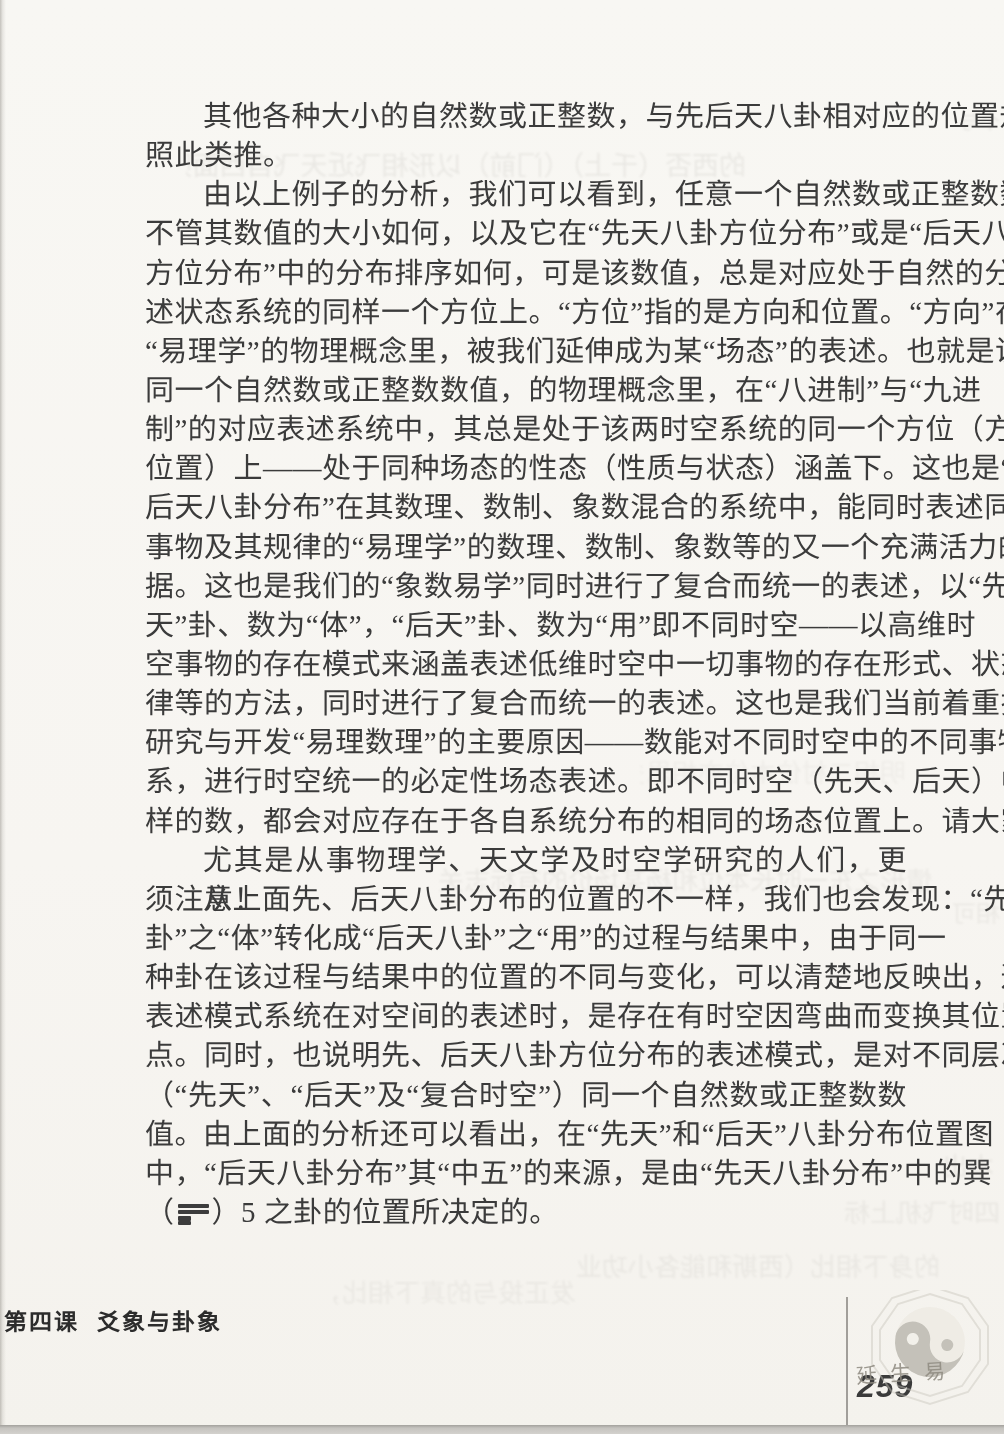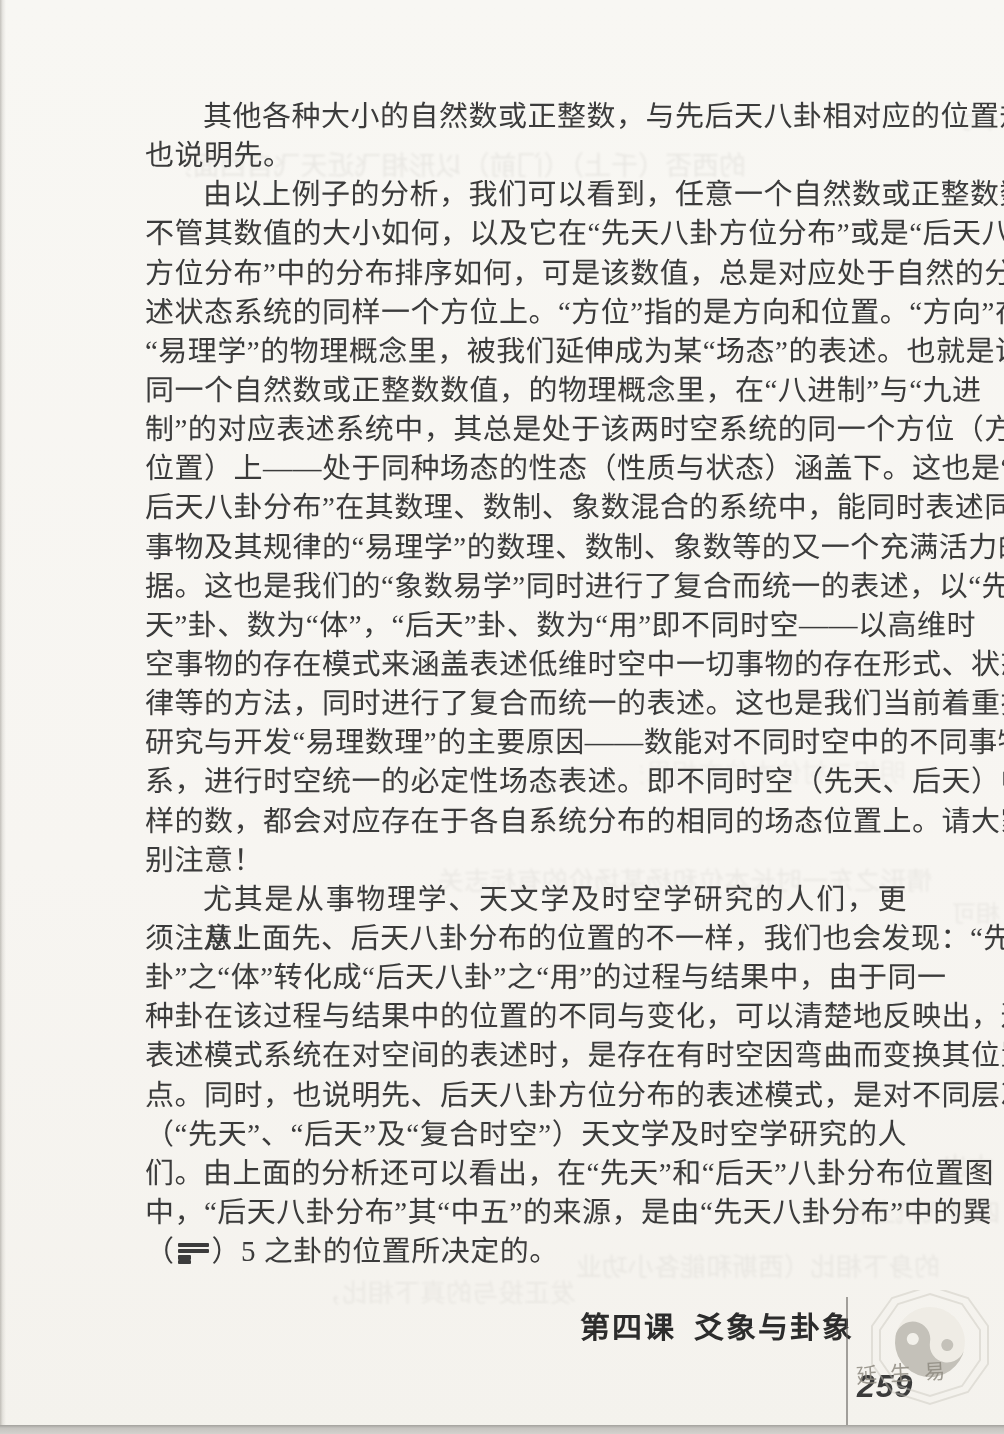--- a/index.html
+++ b/index.html
@@ -61,25 +61,25 @@
     white-space: nowrap;
     overflow: hidden;
     transform: scaleX(-1);
     filter: blur(1.3px);
     font-family: "Liberation Serif", "DejaVu Serif", serif;
     pointer-events: none;
   }
   
   .footer-title {
     position: absolute;
-    left: 16px; top: 1303px; width: 838px;
-    text-align: right;
+    left: 4px; top: 1303px; width: 838px;
+    text-align: left;
     font-family: "Liberation Sans", "DejaVu Sans", sans-serif;
     font-weight: bold;
-    font-size: 30px;
+    font-size: 23px;
     color: #2c2c2c;
     letter-spacing: 2px;
   }
   .footer-title .chapter { margin-left: 18px; }
   .footer-divider {
     position: absolute;
     left: 846px; top: 1297px;
     width: 1.5px; height: 128px;
     background: rgba(92,90,86,0.55);
   }
@@ -115,46 +115,45 @@
 </style>
 </head>
 <body>
 
 <div class="page">
 
   <div class="left-edge"></div>
 
   <div class="text-block" id="text-block">
       <div class="tline indent">其他各种大小的自然数或正整数，与先后天八卦相对应的位置规律，</div>
-      <div class="tline pend">也说明先。</div>
+      <div class="tline pend">照此类推。</div>
       <div class="tline indent">由以上例子的分析，我们可以看到，任意一个自然数或正整数数值，</div>
       <div class="tline">不管其数值的大小如何，以及它在“先天八卦方位分布”或是“后天八卦</div>
       <div class="tline">方位分布”中的分布排序如何，可是该数值，总是对应处于自然的分布表</div>
       <div class="tline">述状态系统的同样一个方位上。“方位”指的是方向和位置。“方向”在</div>
       <div class="tline">“易理学”的物理概念里，被我们延伸成为某“场态”的表述。也就是说，</div>
       <div class="tline">同一个自然数或正整数数值，的物理概念里，在“八进制”与“九进</div>
       <div class="tline">制”的对应表述系统中，其总是处于该两时空系统的同一个方位（方向与</div>
       <div class="tline">位置）上——处于同种场态的性态（性质与状态）涵盖下。这也是“先、</div>
       <div class="tline">后天八卦分布”在其数理、数制、象数混合的系统中，能同时表述同一件</div>
       <div class="tline">事物及其规律的“易理学”的数理、数制、象数等的又一个充满活力的依</div>
       <div class="tline">据。这也是我们的“象数易学”同时进行了复合而统一的表述，以“先</div>
       <div class="tline">天”卦、数为“体”，“后天”卦、数为“用”即不同时空——以高维时</div>
       <div class="tline">空事物的存在模式来涵盖表述低维时空中一切事物的存在形式、状态、规</div>
       <div class="tline">律等的方法，同时进行了复合而统一的表述。这也是我们当前着重探讨、</div>
       <div class="tline">研究与开发“易理数理”的主要原因——数能对不同时空中的不同事物关</div>
       <div class="tline">系，进行时空统一的必定性场态表述。即不同时空（先天、后天）中的同</div>
       <div class="tline">样的数，都会对应存在于各自系统分布的相同的场态位置上。请大家要特</div>
-      <div class="tline pend">别注意！</div>
       <div class="tline indent pend">尤其是从事物理学、天文学及时空学研究的人们，更须注意！</div>
       <div class="tline indent">从上面先、后天八卦分布的位置的不一样，我们也会发现：“先天八</div>
       <div class="tline">卦”之“体”转化成“后天八卦”之“用”的过程与结果中，由于同一</div>
       <div class="tline">种卦在该过程与结果中的位置的不同与变化，可以清楚地反映出，这两种</div>
       <div class="tline">表述模式系统在对空间的表述时，是存在有时空因弯曲而变换其位置的特</div>
       <div class="tline">点。同时，也说明先、后天八卦方位分布的表述模式，是对不同层次的</div>
-      <div class="tline pend">（“先天”、“后天”及“复合时空”）天文学及时空学研究的人们。</div>
+      <div class="tline pend">（“先天”、“后天”及“复合时空”）同一个自然数或正整数数值。</div>
       <div class="tline indent">由上面的分析还可以看出，在“先天”和“后天”八卦分布位置图</div>
       <div class="tline">中，“后天八卦分布”其“中五”的来源，是由“先天八卦分布”中的巽</div>
       <div class="tline pend"><span>（</span><span class="trigram"><span class="bar solid" style="display: block;"></span><span class="bar solid" style="display: block;"></span><span class="bar broken" style="display: block;">
             <i></i>
             <i></i>
           </span></span><span>）5 之卦的位置所决定的。</span></div>
     </div>
 
   <div id="ghost-layer">
       <div class="ghost" style="left: 186px; top: 144px; width: 560px; font-size: 27px; opacity: 0.12;">的西否（千上）（门前）以形相飞近天飞自西面则一</div>

